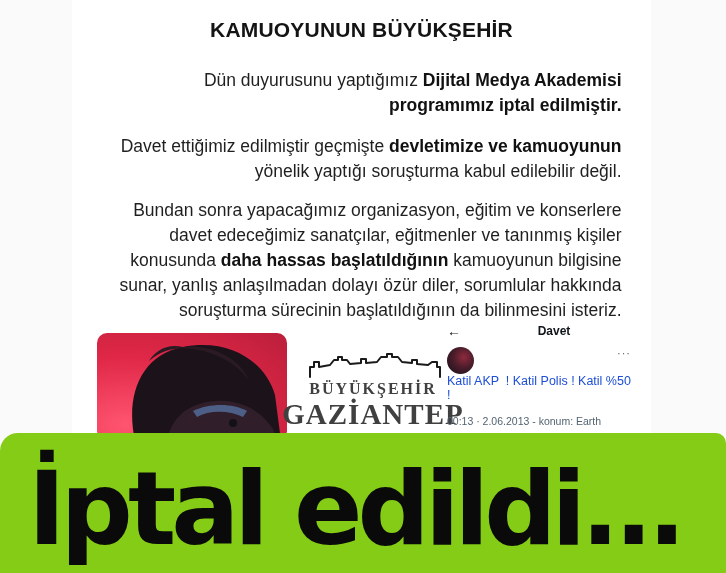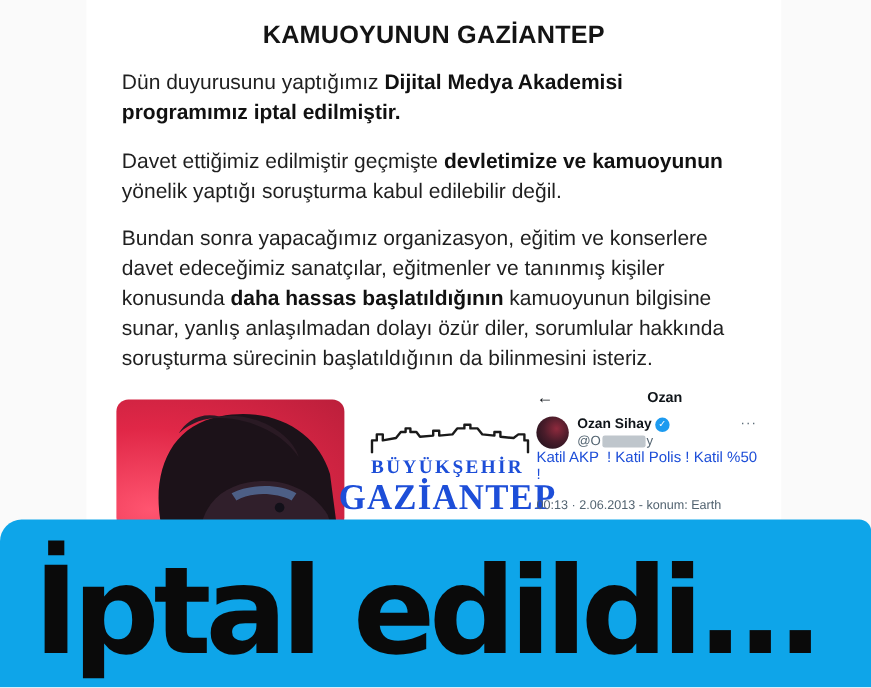--- a/index.html
+++ b/index.html
@@ -22,22 +22,22 @@
   .ann-title{
     margin:18px auto 0 auto;
     text-align:center;
     font-size:21px;
     font-weight:bold;
     color:#141414;
     letter-spacing:.2px;
   }
   .body-text{
     width:520px;
-    margin:14px auto 0 auto;
-    text-align:left;
+    margin:26px auto 0 auto;
+    text-align:right;
     font-size:17.5px;
     line-height:25px;
     color:#1f1f1f;
   }
   .body-text b{color:#111;}
   .p2{margin-top:16px;}
   .p3{margin-top:14px;}
 
   
   .photo{
@@ -46,21 +46,21 @@
     border-radius:10px;
     overflow:hidden;
     background:radial-gradient(130% 140% at 15% 85%, #ff5570 0%, #e02747 45%, #b21d38 100%);
   }
   .photo svg{display:block;}
 
   .gz-logo{
     position:absolute;
     left:210px;top:352px;width:182px;
     text-align:center;
-    color:#1d4ed8;
+    color:#404040;
   }
   .gz-castle{margin:0 auto 0 auto;}
   .gz-line1{
     font-family:"Liberation Serif", serif;
     font-size:16px;font-weight:bold;
     letter-spacing:2px;
     margin-top:-2px;
   }
   .gz-line2{
     font-family:"Liberation Serif", serif;
@@ -138,21 +138,21 @@
   .tweet-stats{
     margin-top:4px;
     font-size:10.5px;color:#0f1419;
   }
   .tweet-stats b{font-weight:bold;}
 
   
   .footer-block{
     position:absolute;
     left:0;top:433px;width:726px;height:140px;
-    background:#0ea5e9;
+    background:#84cc16;
     border-radius:18px 10px 0 0;
     z-index:5;
   }
   .headline{
     position:absolute;
     left:28px;top:26px;
     font-family:"DejaVu Sans", sans-serif;
     font-weight:bold;
     font-size:101px;
     line-height:1;
@@ -161,21 +161,21 @@
     white-space:nowrap;
   }
 </style>
 </head>
 <body>
 
 <div class="canvas">
 
   <div class="card">
 
-    <div class="ann-title">KAMUOYUNUN GAZİANTEP</div>
+    <div class="ann-title">KAMUOYUNUN BÜYÜKŞEHİR</div>
 
     <p class="body-text p1"><span>Dün duyurusunu yaptığımız </span><b>Dijital Medya Akademisi programımız iptal edilmiştir.</b></p>
 
     <p class="body-text p2"><span>Davet ettiğimiz edilmiştir geçmişte </span><b>devletimize ve kamuoyunun </b><span>yönelik yaptığı soruşturma kabul edilebilir değil.</span></p>
 
     <p class="body-text p3"><span>Bundan sonra yapacağımız organizasyon, eğitim ve konserlere davet edeceğimiz sanatçılar, eğitmenler ve tanınmış kişiler konusunda </span><b>daha hassas başlatıldığının </b><span>kamuoyunun bilgisine sunar, yanlış anlaşılmadan dolayı özür diler, sorumlular hakkında soruşturma sürecinin başlatıldığının da bilinmesini isteriz.</span></p>
 
     <div class="photo">
       <svg width="190" height="108" viewBox="0 0 190 108">
         <path d="M38,108 C28,62 44,22 86,14 C132,5 168,28 178,62 L184,108 Z" fill="#1c1219"></path>
@@ -190,36 +190,25 @@
       <svg class="gz-castle" width="150" height="26" viewBox="0 0 150 26">
         <path d="M12 25 L12 15 L16 15 L16 10 L21 10 L21 15 L32 13 L36 8 L40 8 L40 5 L44 5 L44 8 L49 8 L52 12 L63 11 L63 7 L68 7 L68 11 L79 10 L83 5 L89 5 L89 2 L94 2 L94 5 L100 5 L104 10 L114 11 L114 8 L119 8 L119 12 L130 13 L134 10 L139 10 L139 15 L142 15 L142 25" fill="none" stroke="#1a1a1a" stroke-width="2" stroke-linejoin="round" stroke-linecap="round"></path>
       </svg>
       <div class="gz-line1">BÜYÜKŞEHİR</div>
       <div class="gz-line2">GAZİANTEP</div>
     </div>
 
     <div class="tweet">
       <div class="tweet-header">
         <span class="tweet-back">←</span>
-        <span class="tweet-header-title">Ozan</span>
+        <span class="tweet-header-title">Davet</span>
       </div>
 
       <div class="author-row">
         <div class="avatar"></div>
-        <div class="author-names">
-          <div class="author-name-line">
-            <span class="author-name">Ozan Sihay</span>
-            <span class="verified">✓</span>
-          </div>
-          <div class="handle-line">
-            <span>@O</span>
-            <span class="handle-redaction"></span>
-            <span>y</span>
-          </div>
-        </div>
         <span class="tweet-more">···</span>
       </div>
 
       <div class="tweet-text">Katil AKP  ! Katil Polis ! Katil %50 !</div>
       <div class="tweet-time">00:13 · 2.06.2013 - konum: Earth</div>
       <div class="tweet-divider"></div>
       <div class="tweet-stats"><b>1 Alıntı</b></div>
     </div>
 
   </div>

